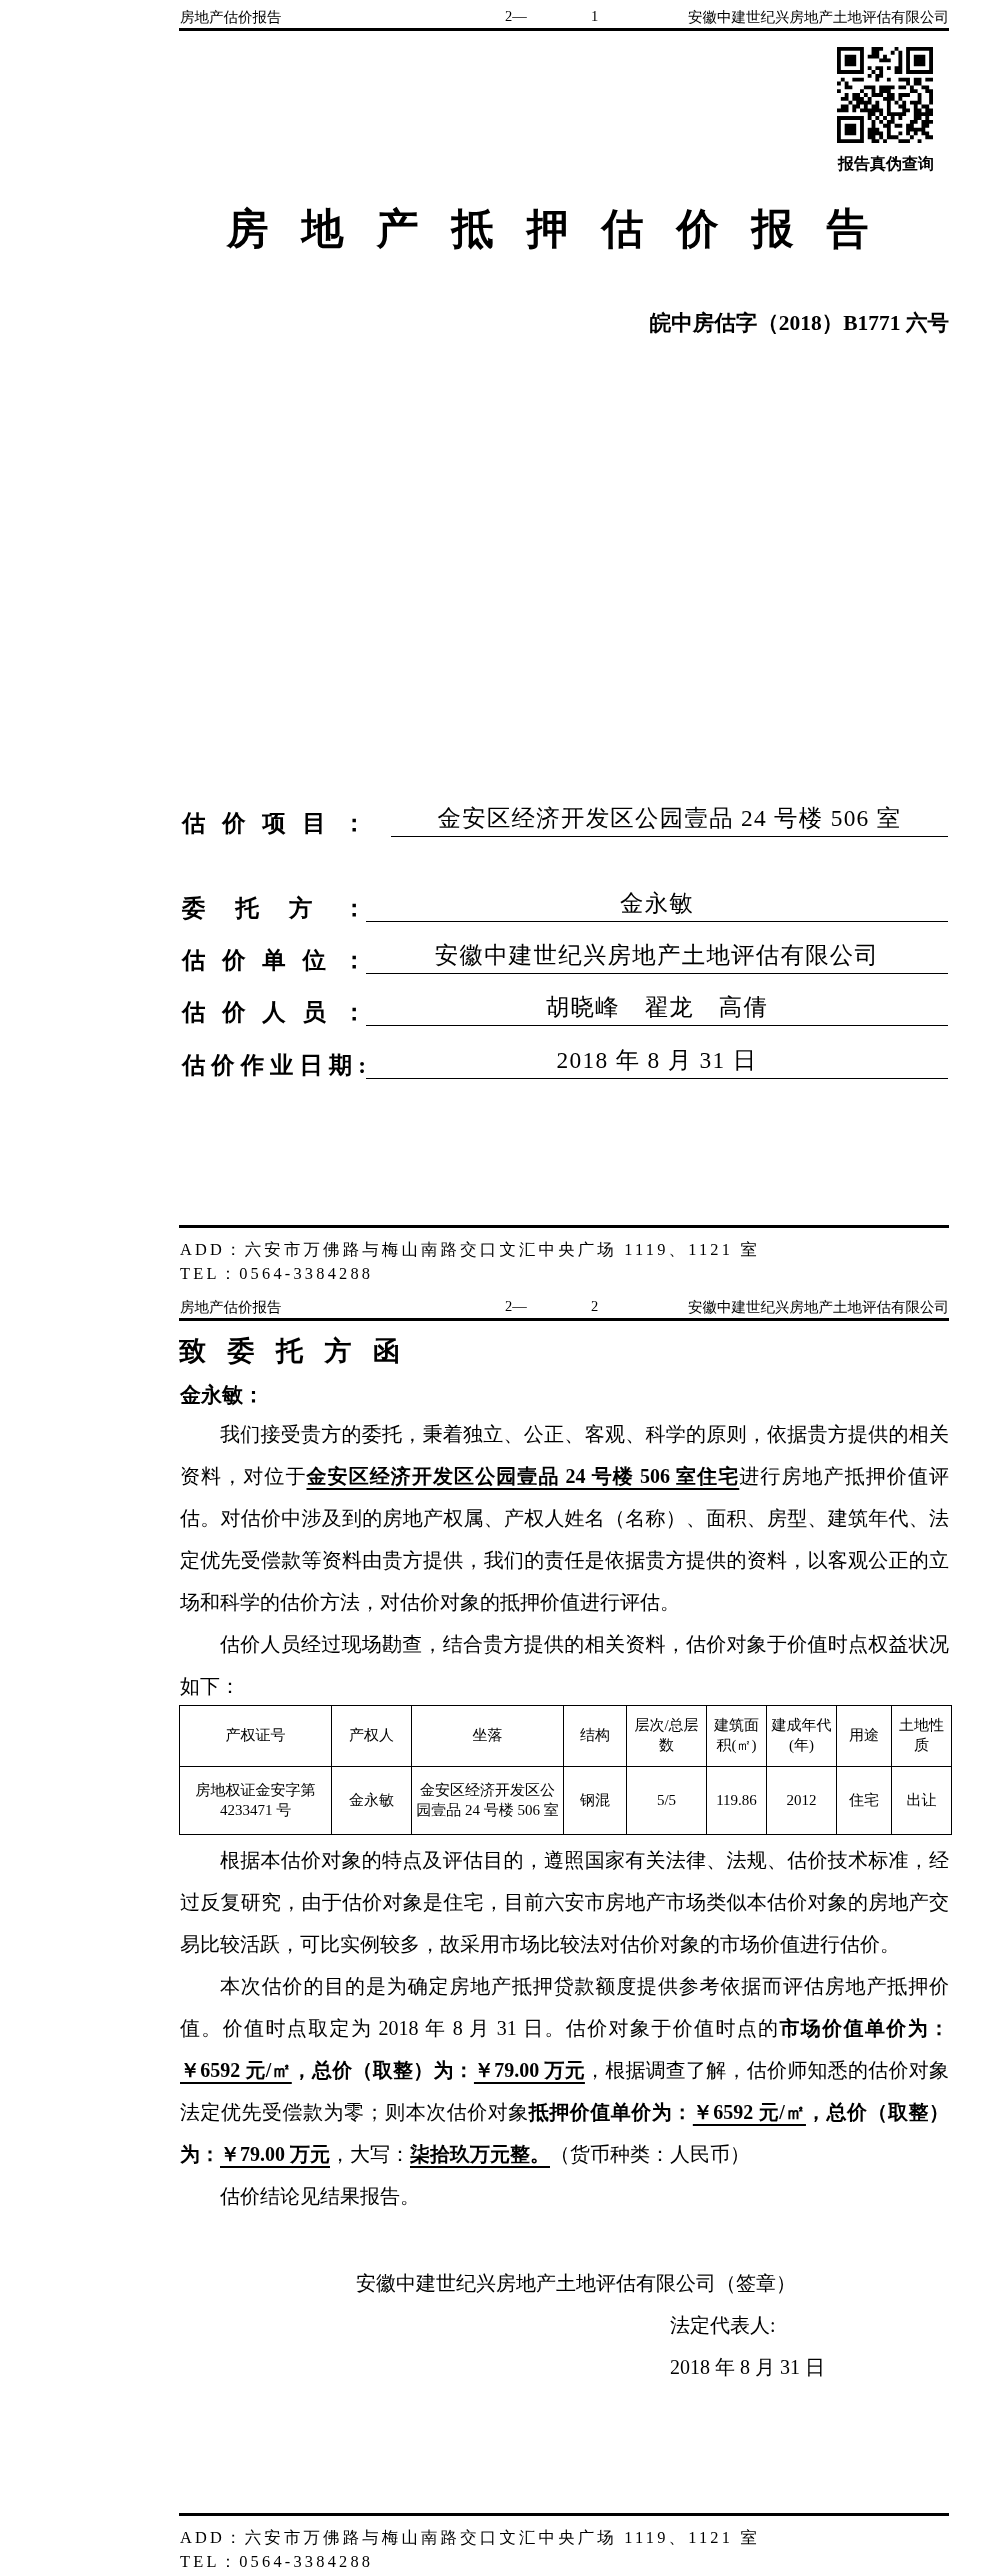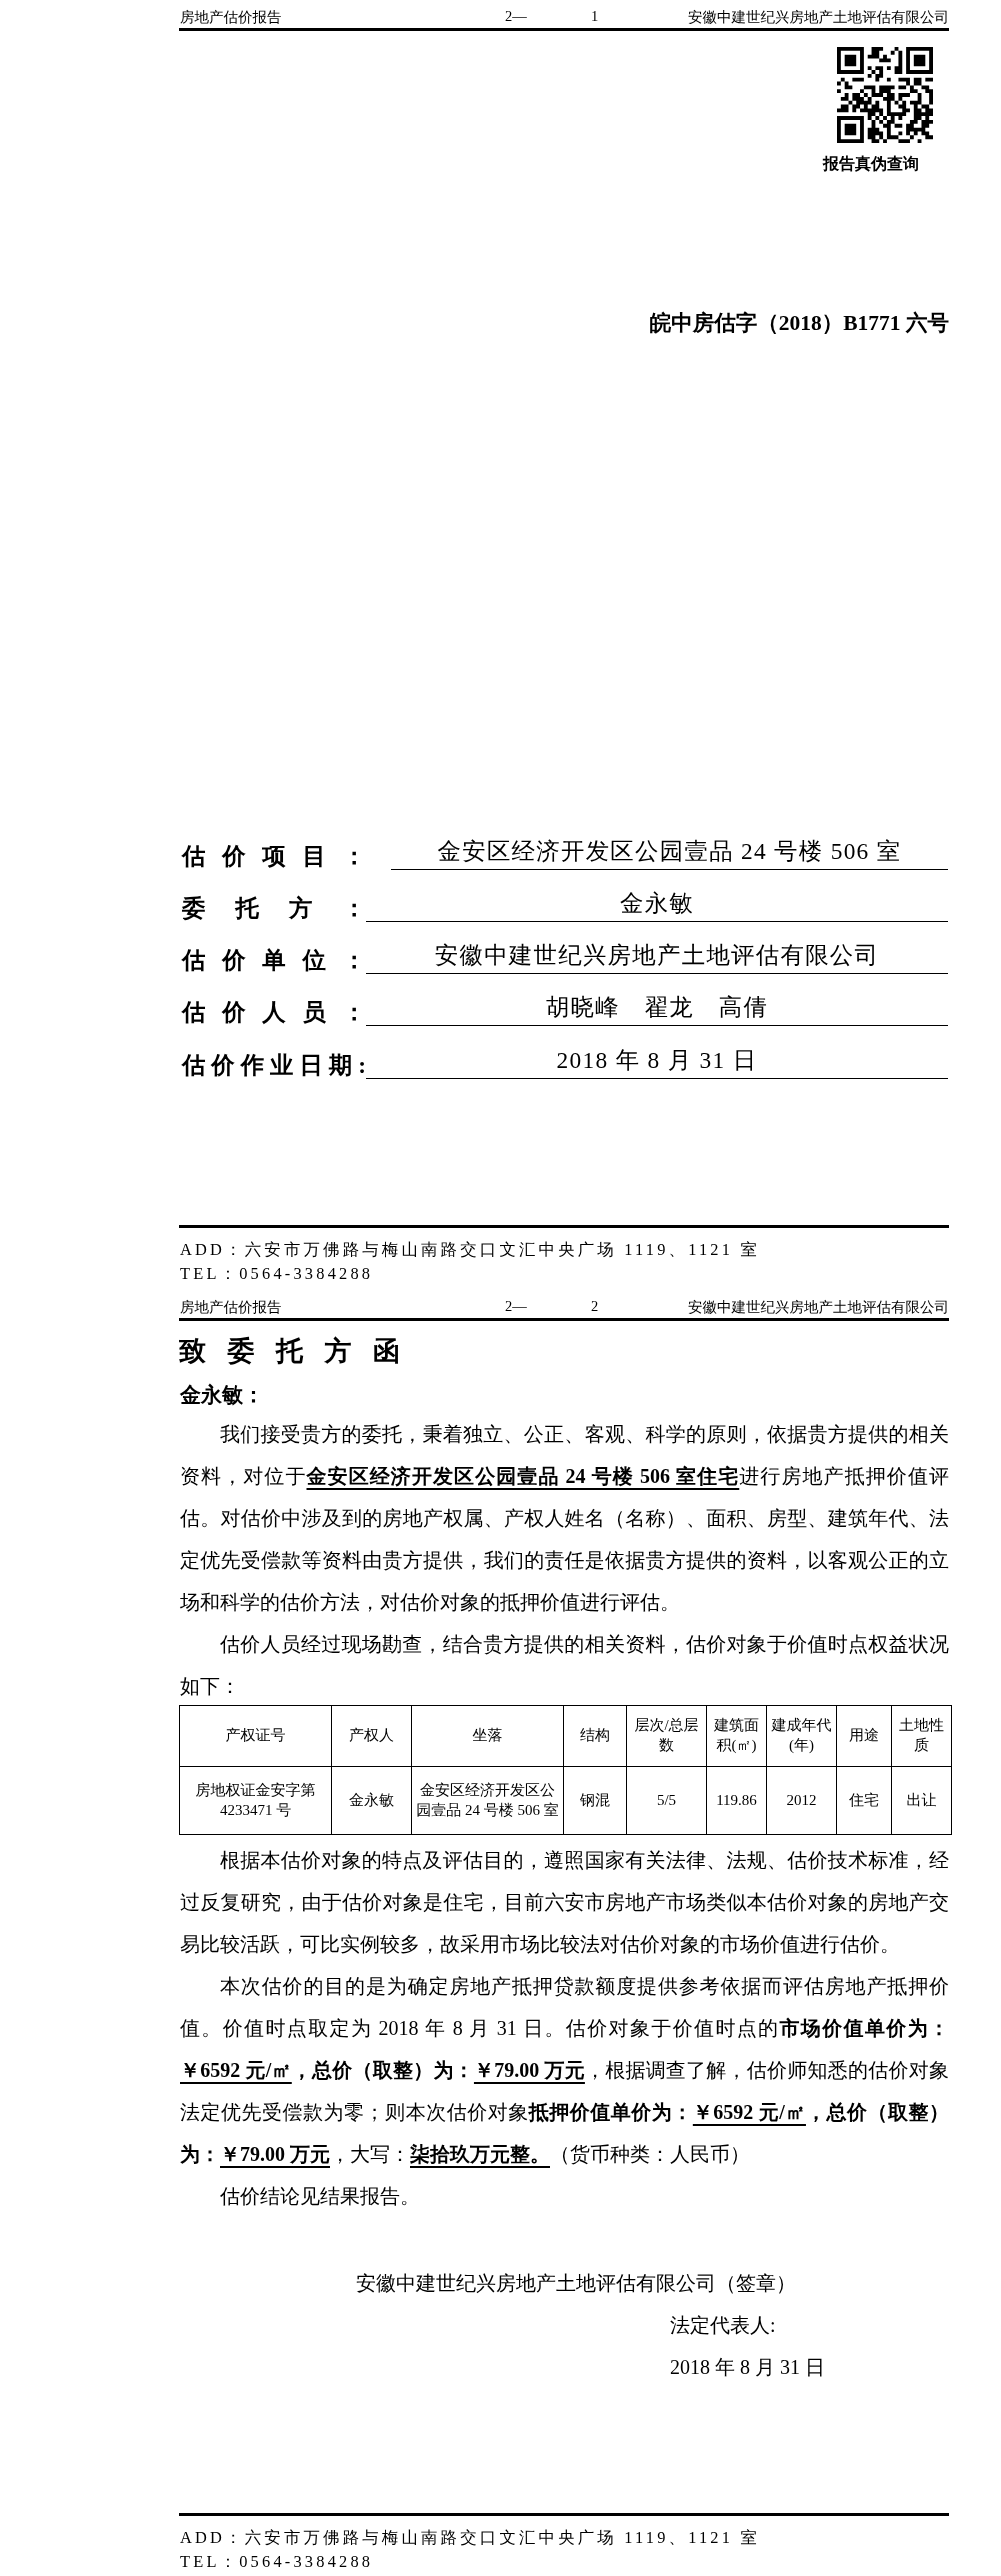--- a/index.html
+++ b/index.html
@@ -6,21 +6,21 @@
   html,body { background:#ffffff; }
   .page {
     position:relative; width:1002px; height:2576px; background:#fff;
     font-family:Liberation Serif, serif; color:#000;margin-left:40px;
   }
   
   .rh { position:absolute; font-size:14.5px; white-space:nowrap; }
   .rh-line { position:absolute; left:139px; width:770px; height:2.5px; background:#000; }
   
   .qr-box { position:absolute; left:797px; top:47px; width:96px; height:100px; }
-  .qr-caption { position:absolute; left:783px; top:154px; width:126px; 
+  .qr-caption { position:absolute; left:783px; top:154px; width:126px; text-align:center;
     font-size:16px; font-weight:bold; }
   
   .main-title { position:absolute; left:139px; top:201px; width:770px; text-align:center;
     font-size:42px; font-weight:bold; letter-spacing:33px; white-space:nowrap; }
   .doc-number { position:absolute; left:139px; top:308px; width:770px; text-align:right;
     font-size:21.5px; font-weight:bold; }
   
   .field-row { position:absolute; left:142px; width:766px; height:35px; display:flex; align-items:flex-end; }
   .field-label { width:184px; font-size:23.4px; font-weight:bold; text-align:justify;
     text-align-last:justify; line-height:1.2; }
@@ -61,23 +61,24 @@
   <div class="rh" style="left:465px; top:7.6px;">2—</div>
   <div class="rh" style="left:551px; top:7.6px;">1</div>
   <div class="rh" style="right:93px; top:7.6px;">安徽中建世纪兴房地产土地评估有限公司</div>
   <div class="rh-line" style="top:28px;"></div>
 
   <div class="qr-box" id="qr"><svg width="96" height="96" viewBox="0 0 150 150">
         <path d="M54 0h6v6h-6zM60 0h6v6h-6zM66 0h6v6h-6zM90 0h6v6h-6zM54 6h6v6h-6zM60 6h6v6h-6zM84 6h6v6h-6zM96 6h6v6h-6zM48 12h6v6h-6zM54 12h6v6h-6zM60 12h6v6h-6zM72 12h6v6h-6zM96 12h6v6h-6zM66 18h6v6h-6zM72 18h6v6h-6zM78 18h6v6h-6zM96 18h6v6h-6zM96 24h6v6h-6zM48 30h6v6h-6zM60 30h6v6h-6zM66 30h6v6h-6zM78 30h6v6h-6zM90 30h6v6h-6zM96 30h6v6h-6zM54 36h6v6h-6zM66 36h6v6h-6zM90 36h6v6h-6zM96 36h6v6h-6zM48 42h6v6h-6zM60 42h6v6h-6zM66 42h6v6h-6zM6 48h6v6h-6zM24 48h6v6h-6zM30 48h6v6h-6zM36 48h6v6h-6zM60 48h6v6h-6zM78 48h6v6h-6zM96 48h6v6h-6zM102 48h6v6h-6zM108 48h6v6h-6zM120 48h6v6h-6zM126 48h6v6h-6zM138 48h6v6h-6zM144 48h6v6h-6zM0 54h6v6h-6zM12 54h6v6h-6zM108 54h6v6h-6zM120 54h6v6h-6zM126 54h6v6h-6zM12 60h6v6h-6zM18 60h6v6h-6zM42 60h6v6h-6zM48 60h6v6h-6zM54 60h6v6h-6zM66 60h6v6h-6zM72 60h6v6h-6zM78 60h6v6h-6zM84 60h6v6h-6zM96 60h6v6h-6zM102 60h6v6h-6zM114 60h6v6h-6zM132 60h6v6h-6zM138 60h6v6h-6zM0 66h6v6h-6zM36 66h6v6h-6zM54 66h6v6h-6zM66 66h6v6h-6zM72 66h6v6h-6zM78 66h6v6h-6zM114 66h6v6h-6zM120 66h6v6h-6zM138 66h6v6h-6zM144 66h6v6h-6zM12 72h6v6h-6zM24 72h6v6h-6zM30 72h6v6h-6zM42 72h6v6h-6zM54 72h6v6h-6zM60 72h6v6h-6zM66 72h6v6h-6zM78 72h6v6h-6zM84 72h6v6h-6zM96 72h6v6h-6zM102 72h6v6h-6zM108 72h6v6h-6zM126 72h6v6h-6zM144 72h6v6h-6zM6 78h6v6h-6zM12 78h6v6h-6zM24 78h6v6h-6zM30 78h6v6h-6zM36 78h6v6h-6zM48 78h6v6h-6zM72 78h6v6h-6zM78 78h6v6h-6zM84 78h6v6h-6zM96 78h6v6h-6zM126 78h6v6h-6zM144 78h6v6h-6zM18 84h6v6h-6zM30 84h6v6h-6zM36 84h6v6h-6zM42 84h6v6h-6zM48 84h6v6h-6zM60 84h6v6h-6zM78 84h6v6h-6zM90 84h6v6h-6zM102 84h6v6h-6zM114 84h6v6h-6zM120 84h6v6h-6zM126 84h6v6h-6zM144 84h6v6h-6zM6 90h6v6h-6zM12 90h6v6h-6zM24 90h6v6h-6zM30 90h6v6h-6zM42 90h6v6h-6zM54 90h6v6h-6zM60 90h6v6h-6zM78 90h6v6h-6zM96 90h6v6h-6zM102 90h6v6h-6zM120 90h6v6h-6zM132 90h6v6h-6zM138 90h6v6h-6zM0 96h6v6h-6zM6 96h6v6h-6zM12 96h6v6h-6zM24 96h6v6h-6zM36 96h6v6h-6zM42 96h6v6h-6zM48 96h6v6h-6zM54 96h6v6h-6zM60 96h6v6h-6zM66 96h6v6h-6zM78 96h6v6h-6zM102 96h6v6h-6zM108 96h6v6h-6zM120 96h6v6h-6zM126 96h6v6h-6zM138 96h6v6h-6zM144 96h6v6h-6zM48 102h6v6h-6zM54 102h6v6h-6zM66 102h6v6h-6zM78 102h6v6h-6zM84 102h6v6h-6zM90 102h6v6h-6zM96 102h6v6h-6zM102 102h6v6h-6zM120 102h6v6h-6zM126 102h6v6h-6zM132 102h6v6h-6zM138 102h6v6h-6zM144 102h6v6h-6zM48 108h6v6h-6zM60 108h6v6h-6zM72 108h6v6h-6zM84 108h6v6h-6zM96 108h6v6h-6zM120 108h6v6h-6zM126 108h6v6h-6zM138 108h6v6h-6zM54 114h6v6h-6zM66 114h6v6h-6zM78 114h6v6h-6zM84 114h6v6h-6zM114 114h6v6h-6zM120 114h6v6h-6zM132 114h6v6h-6zM138 114h6v6h-6zM144 114h6v6h-6zM54 120h6v6h-6zM72 120h6v6h-6zM78 120h6v6h-6zM90 120h6v6h-6zM96 120h6v6h-6zM108 120h6v6h-6zM114 120h6v6h-6zM132 120h6v6h-6zM138 120h6v6h-6zM48 126h6v6h-6zM54 126h6v6h-6zM60 126h6v6h-6zM78 126h6v6h-6zM108 126h6v6h-6zM114 126h6v6h-6zM120 126h6v6h-6zM126 126h6v6h-6zM132 126h6v6h-6zM48 132h6v6h-6zM54 132h6v6h-6zM60 132h6v6h-6zM66 132h6v6h-6zM78 132h6v6h-6zM96 132h6v6h-6zM108 132h6v6h-6zM120 132h6v6h-6zM132 132h6v6h-6zM138 132h6v6h-6zM48 138h6v6h-6zM54 138h6v6h-6zM66 138h6v6h-6zM78 138h6v6h-6zM84 138h6v6h-6zM90 138h6v6h-6zM114 138h6v6h-6zM138 138h6v6h-6zM144 138h6v6h-6zM54 144h6v6h-6zM60 144h6v6h-6zM72 144h6v6h-6zM96 144h6v6h-6zM102 144h6v6h-6zM108 144h6v6h-6zM126 144h6v6h-6zM0 0h6v6h-6zM6 0h6v6h-6zM12 0h6v6h-6zM18 0h6v6h-6zM24 0h6v6h-6zM30 0h6v6h-6zM36 0h6v6h-6zM0 6h6v6h-6zM36 6h6v6h-6zM0 12h6v6h-6zM12 12h6v6h-6zM18 12h6v6h-6zM24 12h6v6h-6zM36 12h6v6h-6zM0 18h6v6h-6zM12 18h6v6h-6zM18 18h6v6h-6zM24 18h6v6h-6zM36 18h6v6h-6zM0 24h6v6h-6zM12 24h6v6h-6zM18 24h6v6h-6zM24 24h6v6h-6zM36 24h6v6h-6zM0 30h6v6h-6zM36 30h6v6h-6zM0 36h6v6h-6zM6 36h6v6h-6zM12 36h6v6h-6zM18 36h6v6h-6zM24 36h6v6h-6zM30 36h6v6h-6zM36 36h6v6h-6zM108 0h6v6h-6zM114 0h6v6h-6zM120 0h6v6h-6zM126 0h6v6h-6zM132 0h6v6h-6zM138 0h6v6h-6zM144 0h6v6h-6zM108 6h6v6h-6zM144 6h6v6h-6zM108 12h6v6h-6zM120 12h6v6h-6zM126 12h6v6h-6zM132 12h6v6h-6zM144 12h6v6h-6zM108 18h6v6h-6zM120 18h6v6h-6zM126 18h6v6h-6zM132 18h6v6h-6zM144 18h6v6h-6zM108 24h6v6h-6zM120 24h6v6h-6zM126 24h6v6h-6zM132 24h6v6h-6zM144 24h6v6h-6zM108 30h6v6h-6zM144 30h6v6h-6zM108 36h6v6h-6zM114 36h6v6h-6zM120 36h6v6h-6zM126 36h6v6h-6zM132 36h6v6h-6zM138 36h6v6h-6zM144 36h6v6h-6zM0 108h6v6h-6zM6 108h6v6h-6zM12 108h6v6h-6zM18 108h6v6h-6zM24 108h6v6h-6zM30 108h6v6h-6zM36 108h6v6h-6zM0 114h6v6h-6zM36 114h6v6h-6zM0 120h6v6h-6zM12 120h6v6h-6zM18 120h6v6h-6zM24 120h6v6h-6zM36 120h6v6h-6zM0 126h6v6h-6zM12 126h6v6h-6zM18 126h6v6h-6zM24 126h6v6h-6zM36 126h6v6h-6zM0 132h6v6h-6zM12 132h6v6h-6zM18 132h6v6h-6zM24 132h6v6h-6zM36 132h6v6h-6zM0 138h6v6h-6zM36 138h6v6h-6zM0 144h6v6h-6zM6 144h6v6h-6zM12 144h6v6h-6zM18 144h6v6h-6zM24 144h6v6h-6zM30 144h6v6h-6zM36 144h6v6h-6z" fill="#000"></path>
       </svg></div>
   <div class="qr-caption">报告真伪查询</div>
 
+  <div class="main-title">房地产抵押估价报告</div>
   <div class="doc-number">皖中房估字（2018）B1771 六号</div>
 
-  <div class="field-row" style="top:835px;gap:25px;">
+  <div class="field-row" style="top:802px;gap:25px;">
     <div class="field-label">估价项目：</div>
     <div class="field-line">金安区经济开发区公园壹品 24 号楼 506 室</div>
   </div>
   <div class="field-row" style="top:887px;">
     <div class="field-label">委托方：</div>
     <div class="field-line">金永敏</div>
   </div>
   <div class="field-row" style="top:939px;">
     <div class="field-label">估价单位：</div>
     <div class="field-line">安徽中建世纪兴房地产土地评估有限公司</div>

